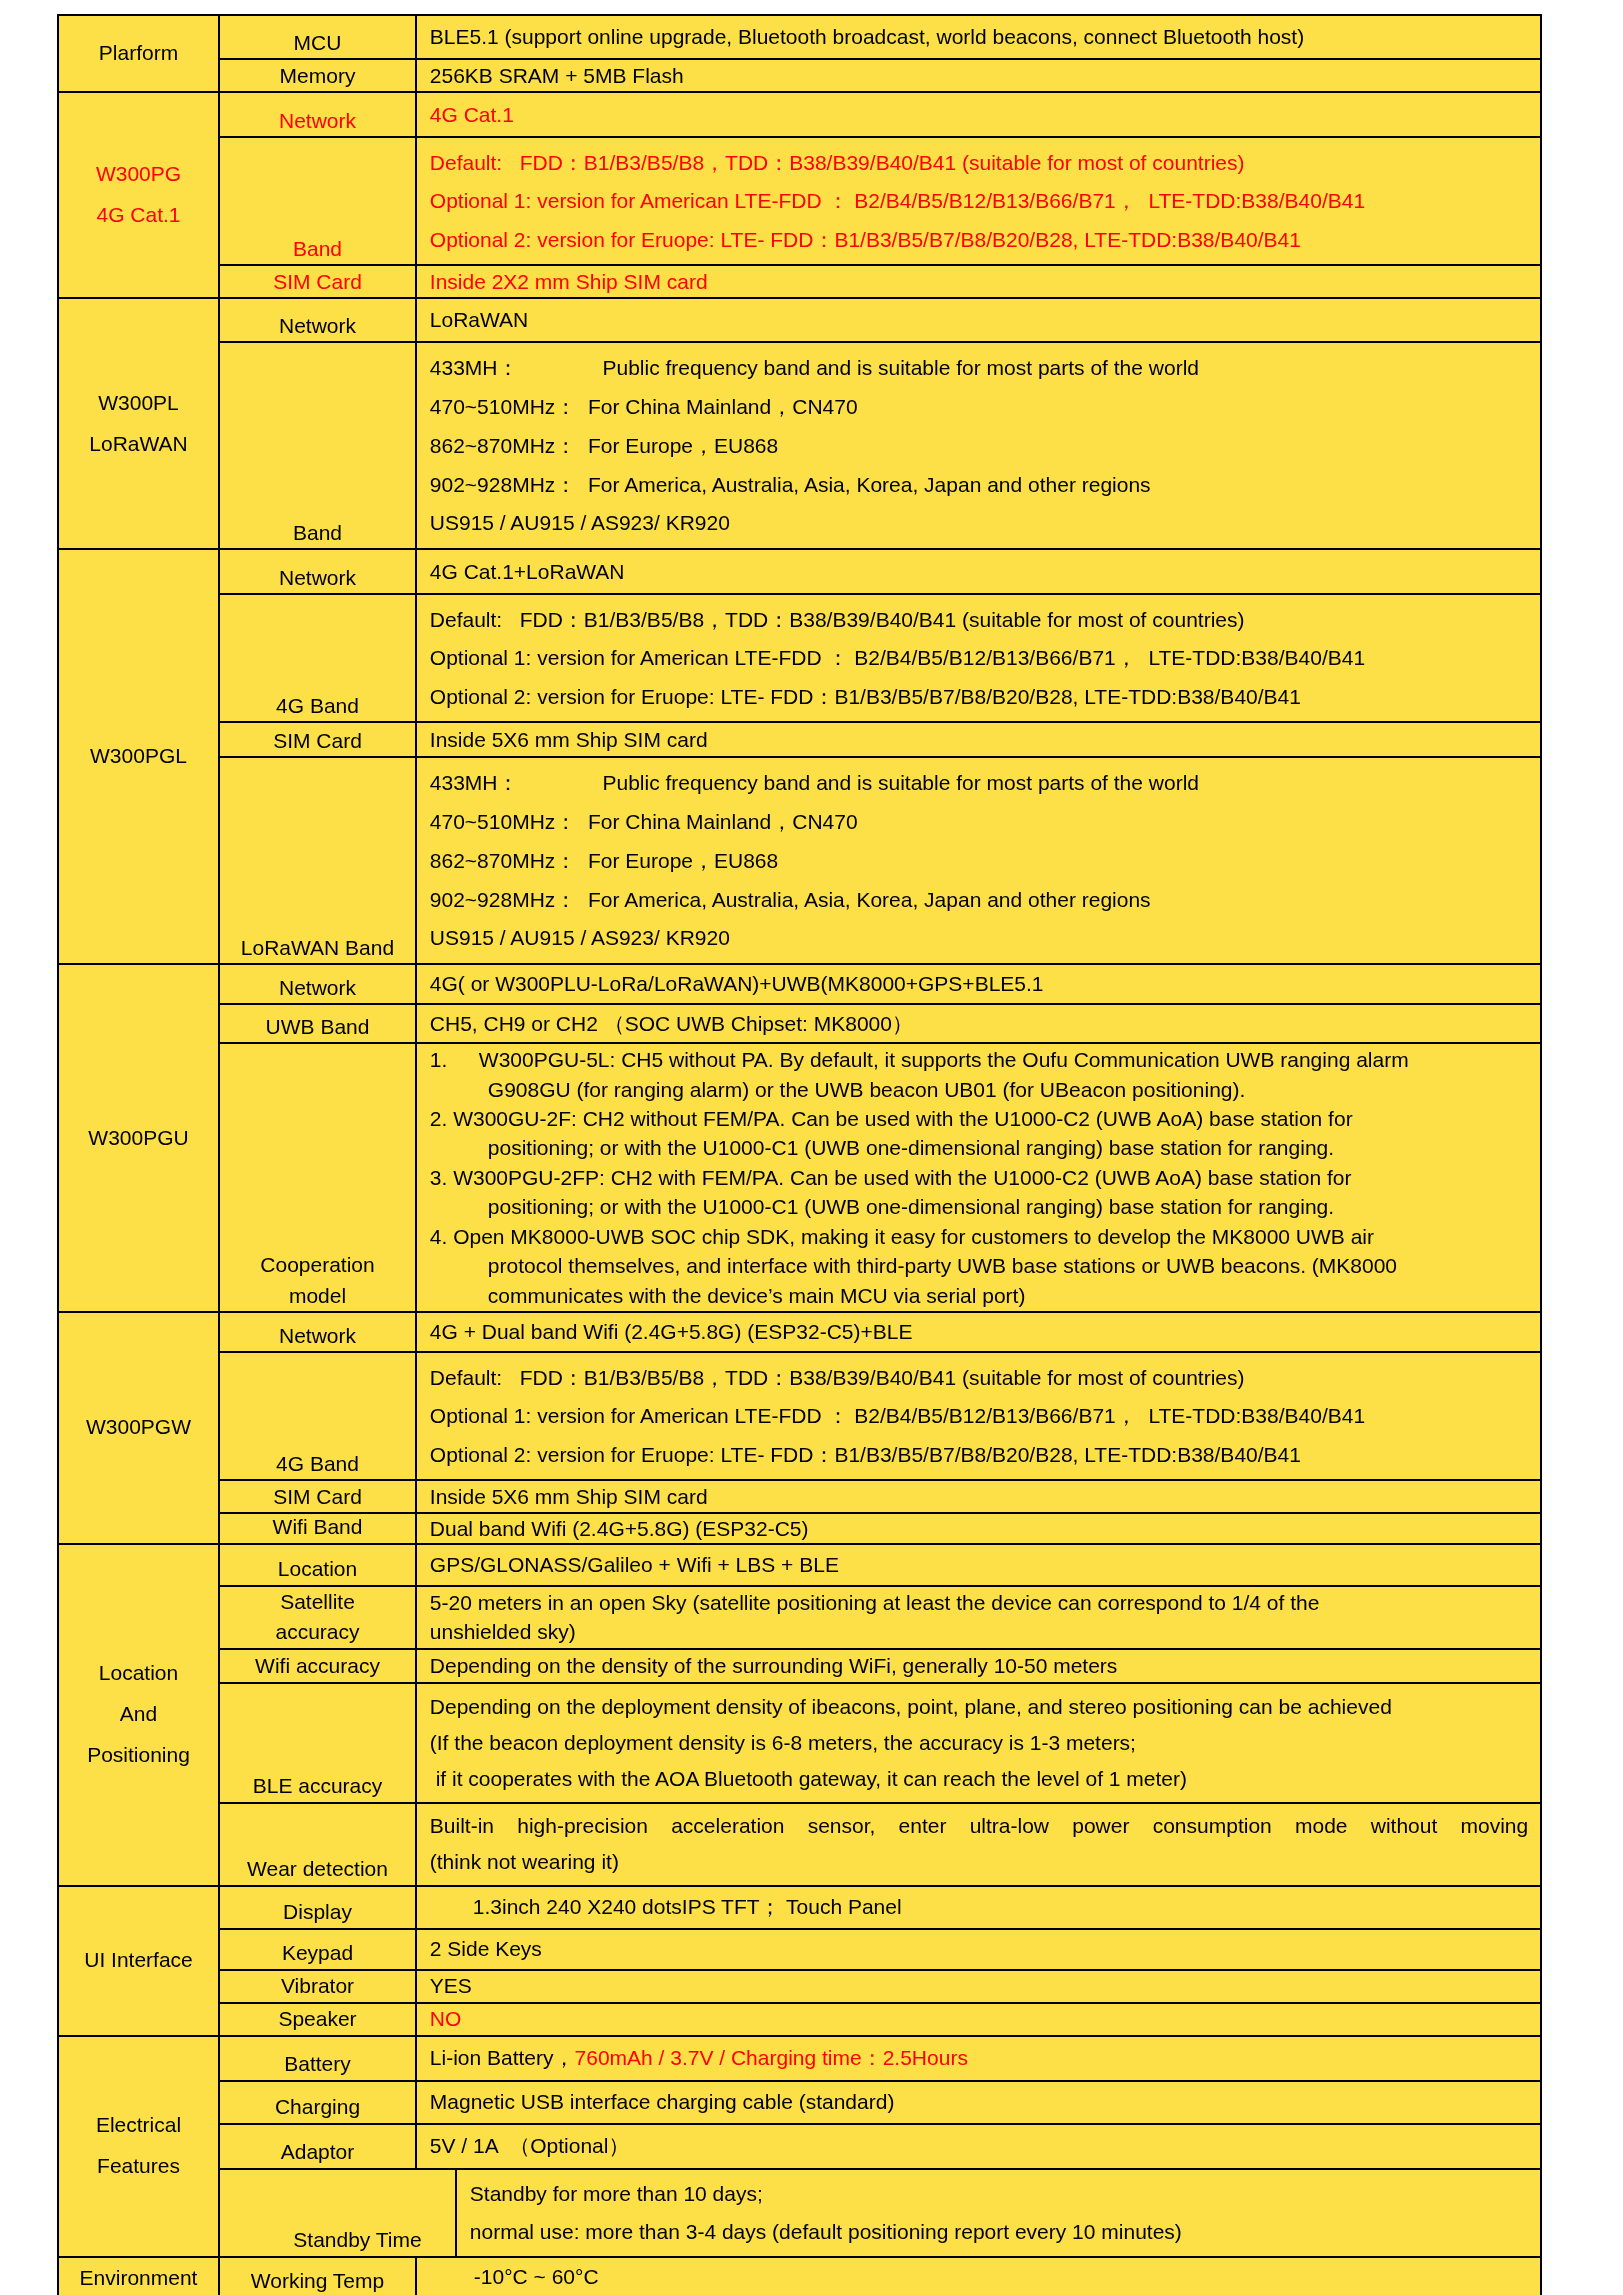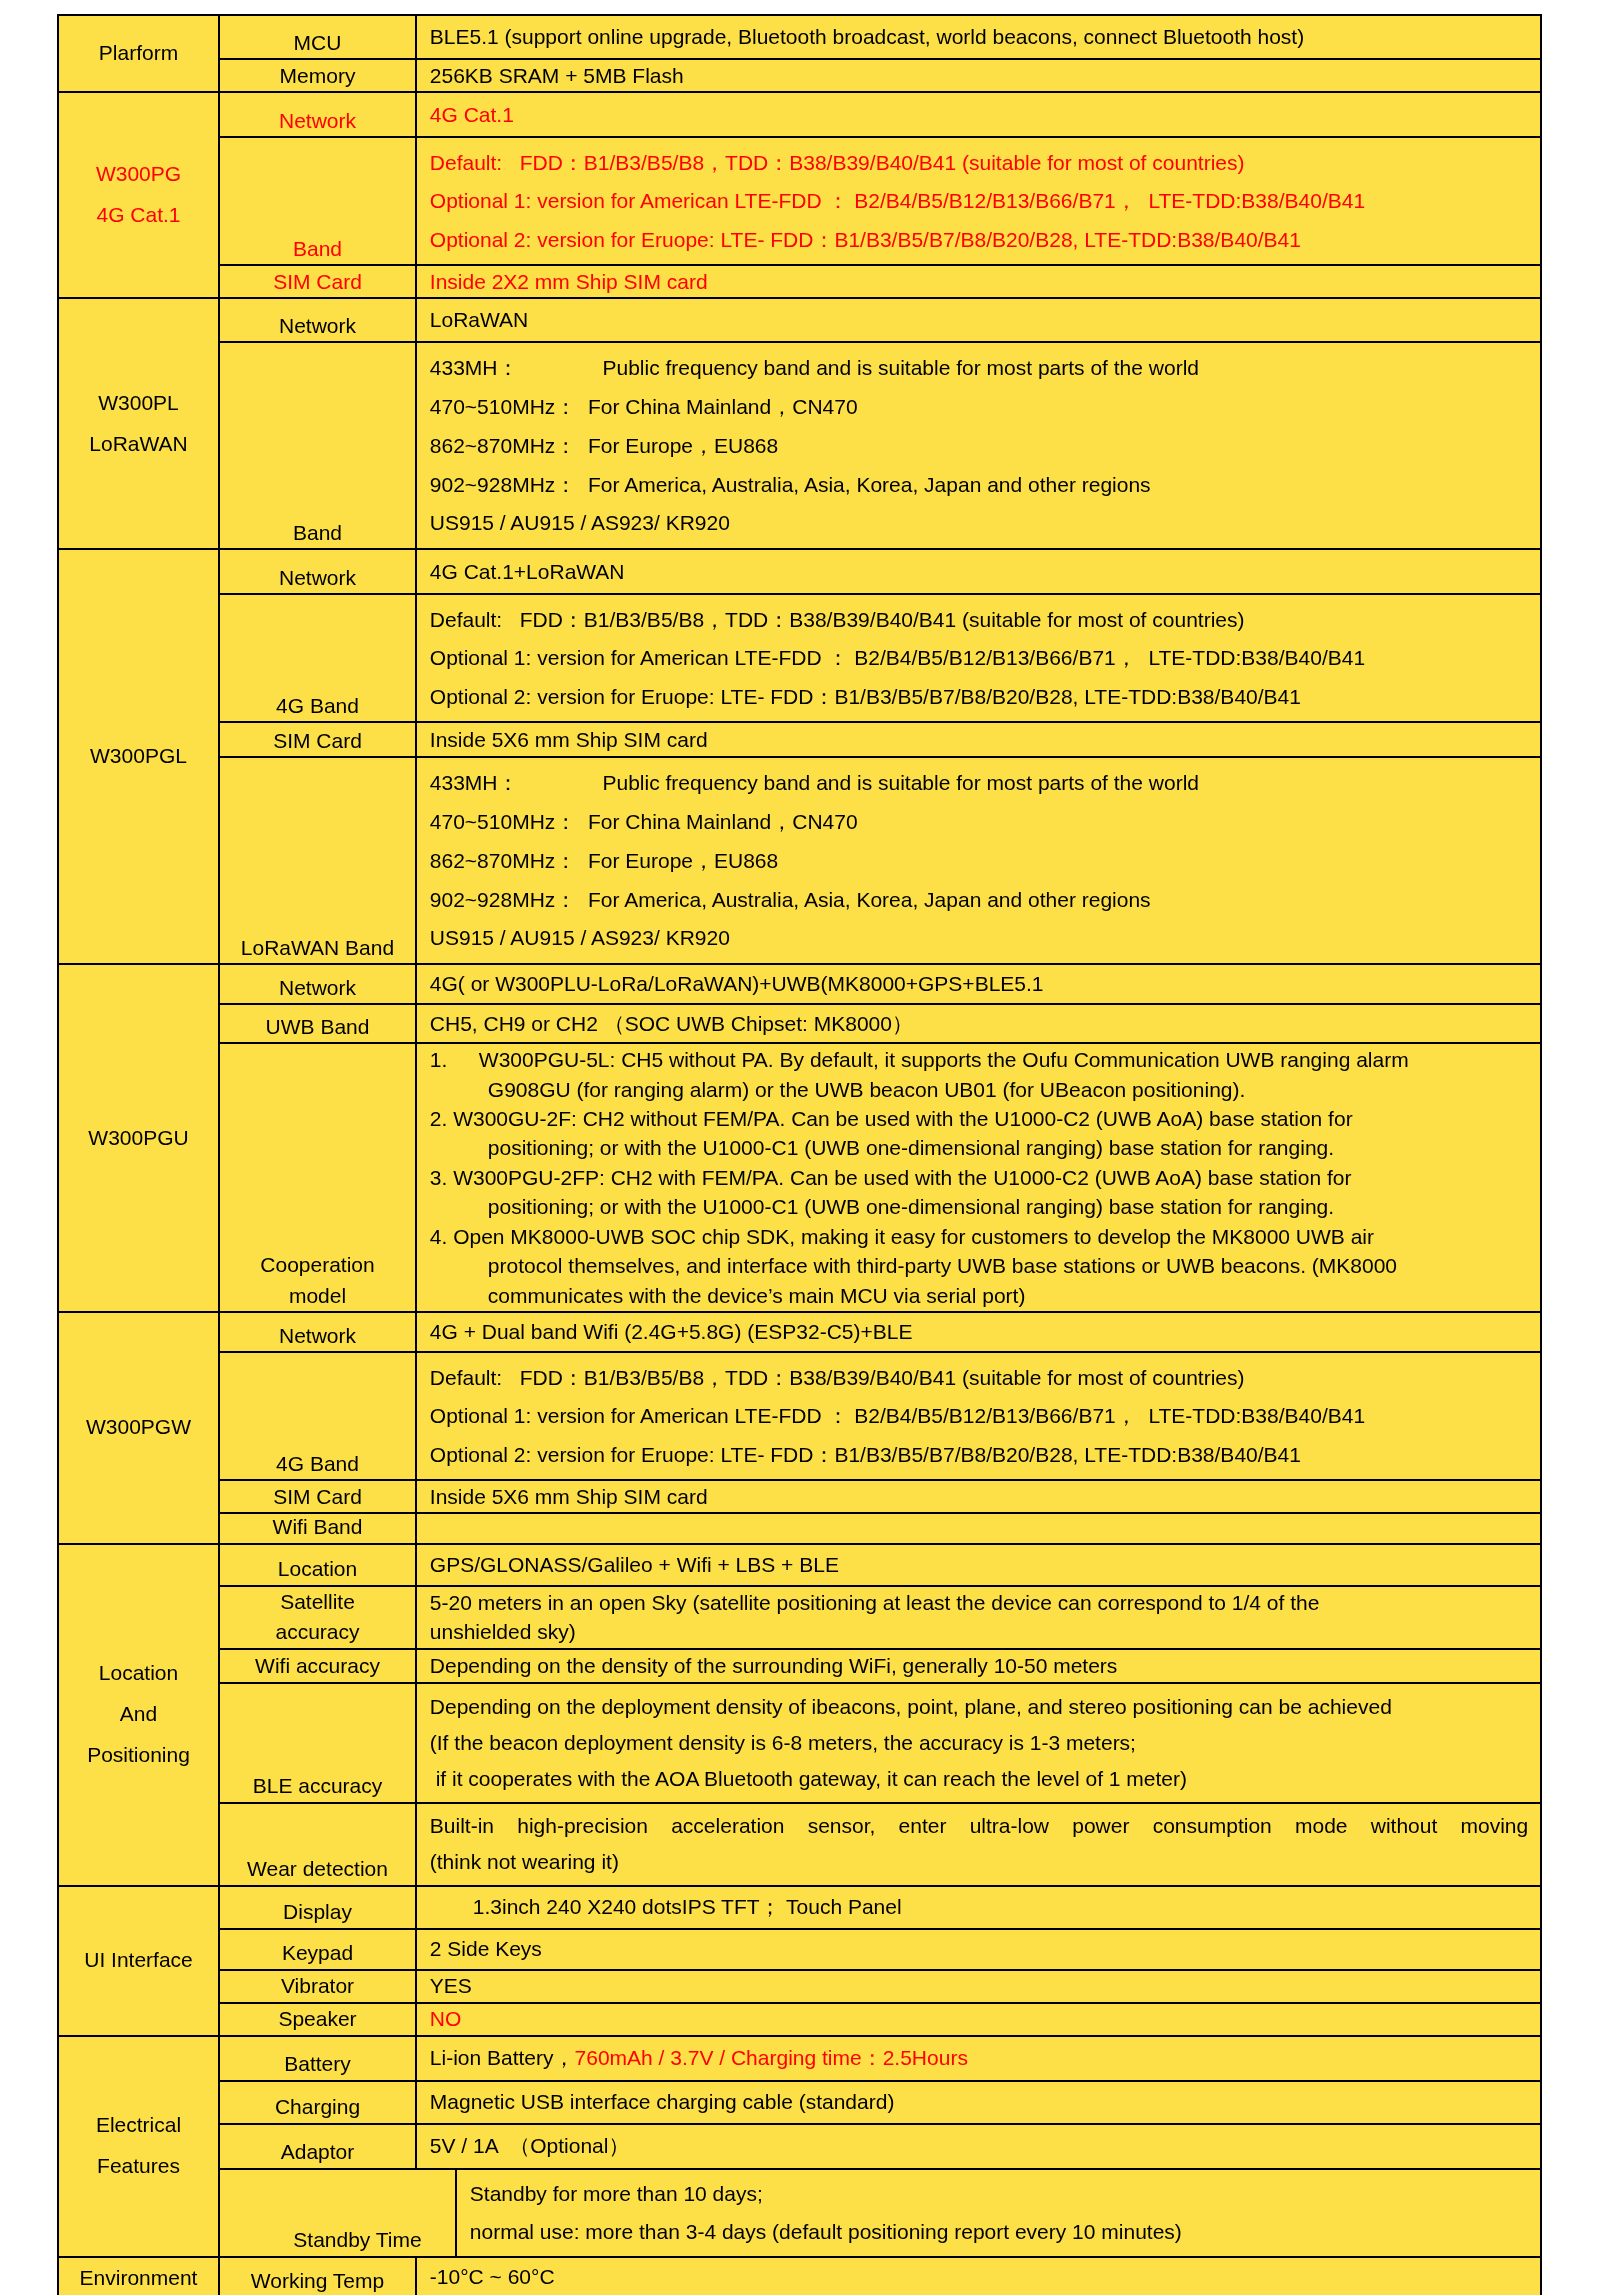--- a/index.html
+++ b/index.html
@@ -303,20 +303,23 @@
             <div class="lbl-line">SIM Card</div>
           </div>
           <div class="val">
             <div class="line">Inside 5X6 mm Ship SIM card</div>
           </div>
         </div>
         <div class="row" style="height: 28.5px;">
           <div class="lbl">
             <div class="lbl-line">Wifi Band</div>
           </div>
+          <div class="val">
+            <div class="line">Dual band Wifi (2.4G+5.8G) (ESP32-C5)</div>
+          </div>
         </div>
       </div>
     </div>
     <div class="group">
       <div class="cat">
         <div class="cat-line">Location</div>
         <div class="cat-line">And</div>
         <div class="cat-line">Positioning</div>
       </div>
       <div class="rows">
@@ -445,21 +448,21 @@
             <div class="line">normal use: more than 3-4 days (default positioning report every 10 minutes)</div>
           </div>
         </div>
       </div>
     </div>
     <div class="group">
       <div class="cat">
         <div class="cat-line">Environment</div>
       </div>
       <div class="rows">
-        <div class="row" style="height: 39px;">
+        <div class="row" style="height: 39px; gap: 44px;">
           <div class="lbl">
             <div class="lbl-line">Working Temp</div>
           </div>
           <div class="val">
             <div class="line">-10°C ~ 60°C</div>
           </div>
         </div>
       </div>
     </div>
   </div>

